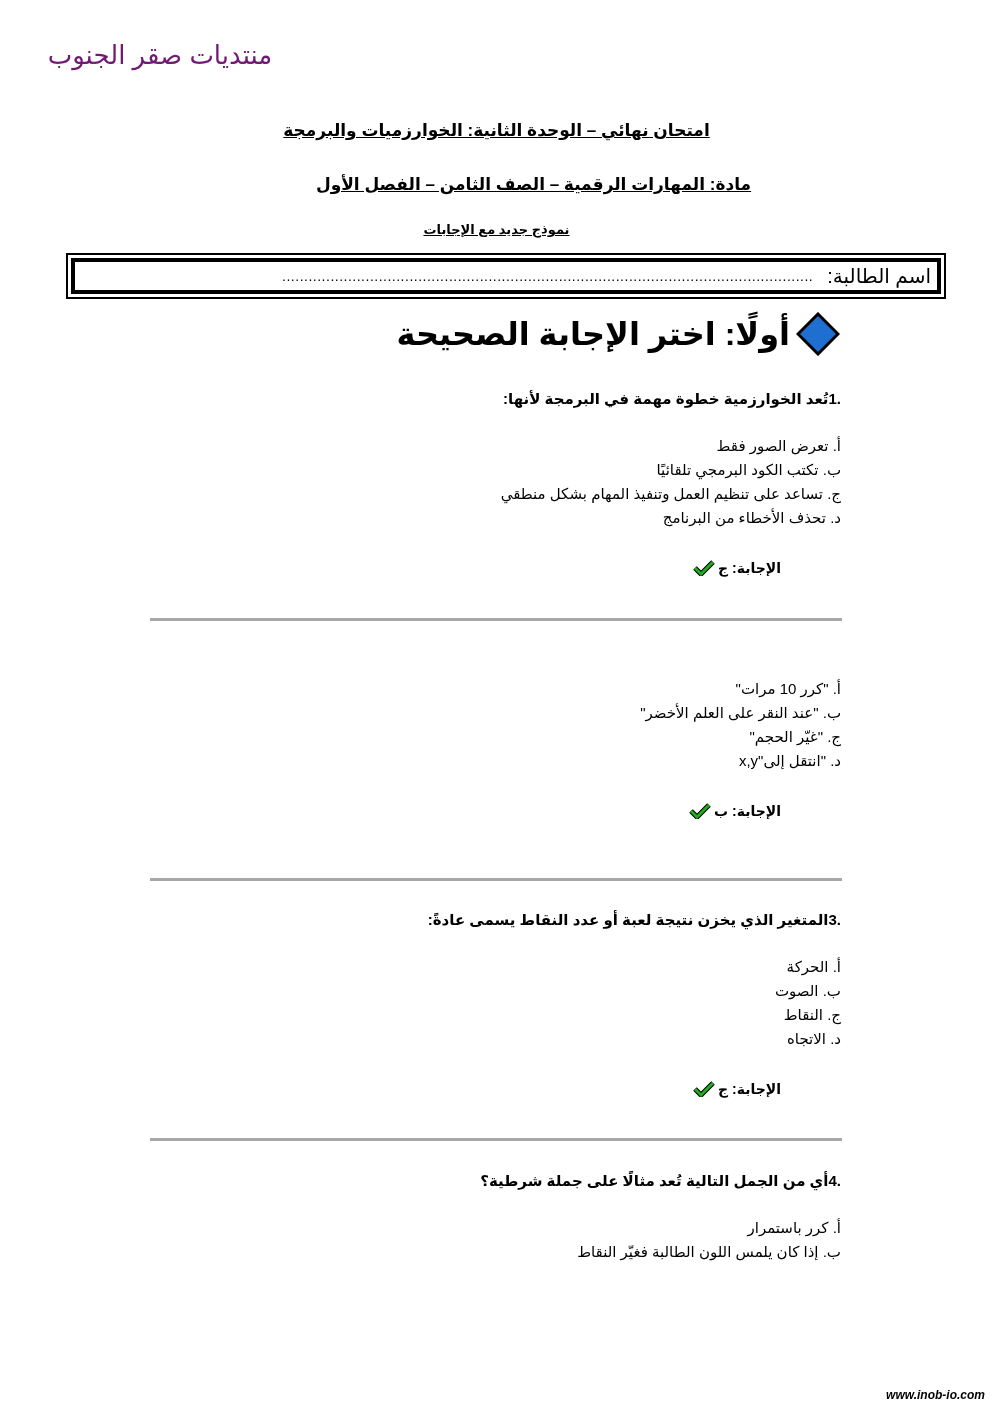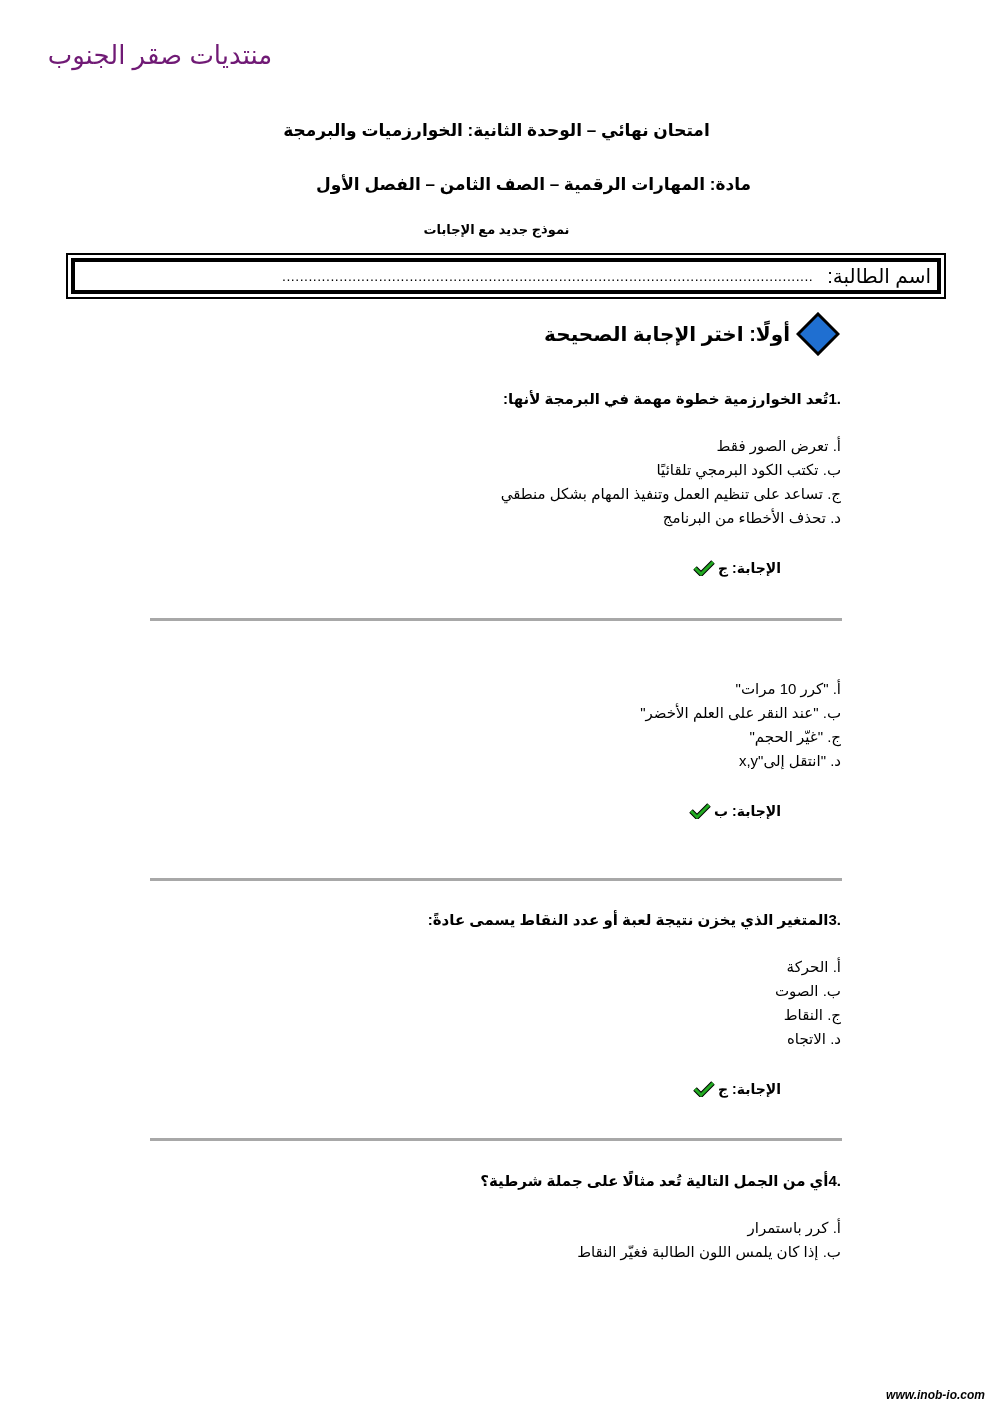--- a/index.html
+++ b/index.html
@@ -6,40 +6,40 @@
     body {
       width: 993px; height: 1404px; background: #ffffff; position: relative;
       font-family: "Liberation Sans", "DejaVu Sans", sans-serif; color: #000; overflow: hidden;
     }
     .abs { position: absolute; }
     #site-title {
       left: 30px; top: 40px; width: 260px; text-align: center;
       color: #701a75; font-size: 26px; direction: rtl;
     }
     .head-line {
-      left: 0; width: 993px; text-align: center; font-weight: bold; direction: rtl;
+      left: 0; width: 993px; text-align: center; font-weight: bold; direction: rtl; text-decoration: underline;
     }
     #h1 { top: 120px; font-size: 17px; }
     #h2 { top: 174px; font-size: 17px; padding-left: 37px; }
     #h3 { top: 222px; font-size: 13px; }
     #name-box {
       left: 66px; top: 253px; width: 880px; height: 46px;
       border: 2px solid #000; box-sizing: border-box; padding: 3px;
     }
     #name-box .inner {
       border: 4px solid #000; height: 100%; box-sizing: border-box;
       display: flex; align-items: center; justify-content: flex-start; padding-right: 6px; direction: rtl;
     }
     #name-label { font-size: 20px; margin-left: 8px; }
     #name-dots { font-size: 14px; letter-spacing: 0.5px; margin-right: 6px; }
     #section-title {
       left: 300px; width: 540px; top: 312px; display: flex; align-items: center;
       justify-content: flex-end; direction: ltr;
     }
-    #section-title .txt { font-size: 20px; font-weight: bold; direction: rtl; }
+    #section-title .txt { font-size: 32px; font-weight: bold; direction: rtl; }
     #section-title .diamond { width: 44px; height: 44px; margin-left: 6px; }
     .question {
       right: 152px; width: 700px; direction: rtl; text-align: right;
     }
     .q-text { font-size: 15px; font-weight: bold; }
     .options { margin-top: 26px; font-size: 15px; line-height: 24px; }
     .answer {
       margin-top: 30px; font-size: 14px; font-weight: bold;
       display: flex; align-items: center; justify-content: flex-start;
       padding-right: 60px;

